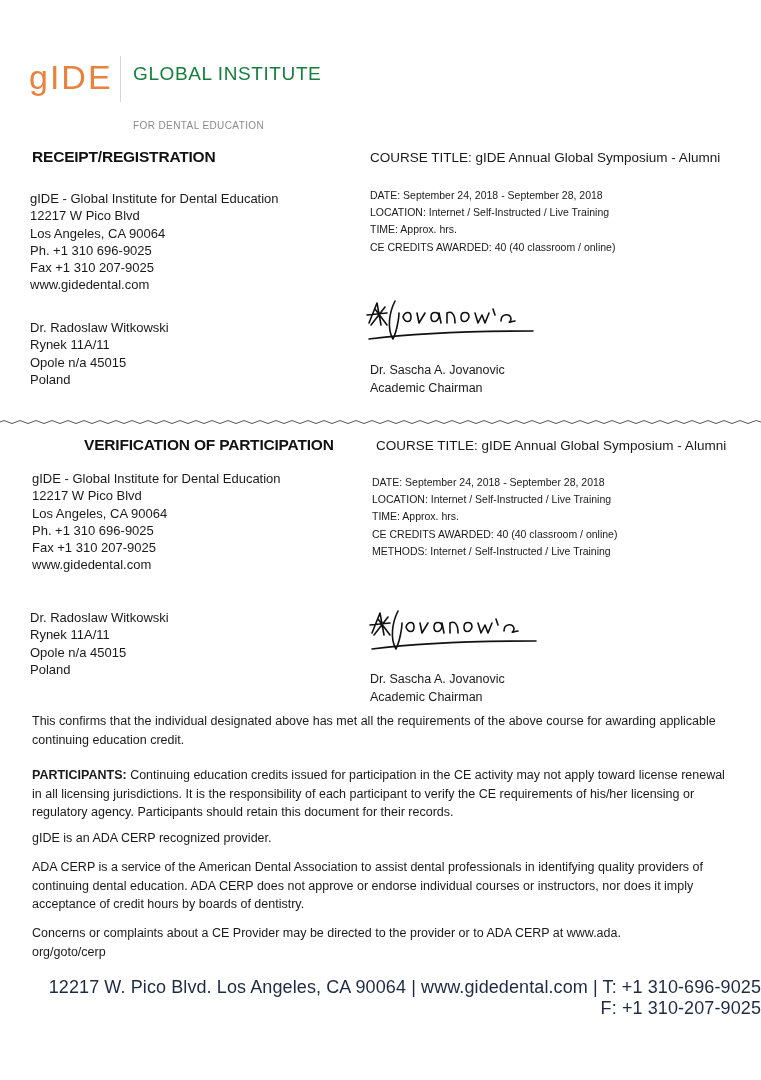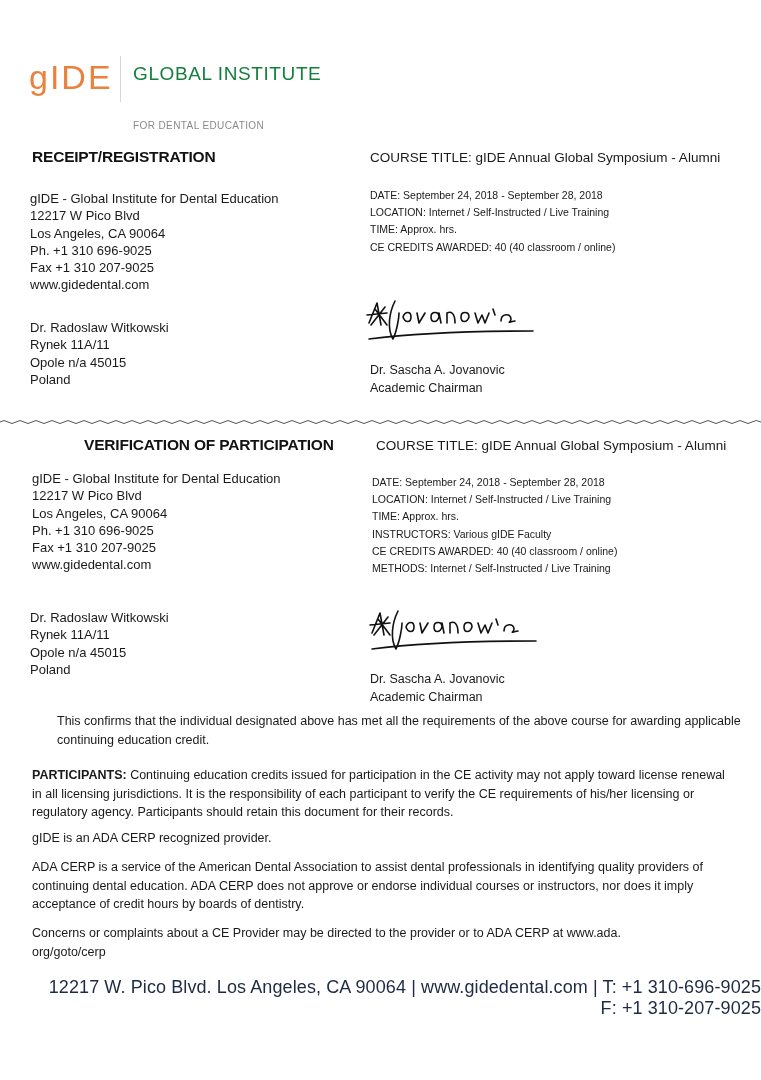--- a/index.html
+++ b/index.html
@@ -95,21 +95,20 @@
   <div>Los Angeles, CA 90064</div>
   <div>Ph. +1 310 696-9025</div>
   <div>Fax +1 310 207-9025</div>
   <div>www.gidedental.com</div>
 </div>
 
 <div class="abs details" style="left:372px; top:474px;">
   <div>DATE: September 24, 2018 - September 28, 2018</div>
   <div>LOCATION: Internet / Self-Instructed / Live Training</div>
   <div>TIME: Approx.  hrs.</div>
-  <div>INSTRUCTORS: Various gIDE Faculty</div>
   <div>CE CREDITS AWARDED: 40 (40 classroom /  online)</div>
   <div>METHODS:  Internet / Self-Instructed / Live Training</div>
 </div>
 
 <div class="abs addr" style="left:30px; top:609px;">
   <div>Dr. Radoslaw Witkowski</div>
   <div>Rynek 11A/11</div>
   <div>Opole n/a 45015</div>
   <div>Poland</div>
 </div>
@@ -127,21 +126,21 @@
     <path d="M128 14 L130 20"></path>
     <path d="M136 26 C136 18 146 18 146 24 C146 28 140 28 150 26"></path>
     <path d="M4 44 C50 38 110 36 168 36"></path>
   </g>
 </svg>
 <div class="abs sig-name" style="left:370px; top:670px;">
   <div>Dr. Sascha A. Jovanovic</div>
   <div>Academic Chairman</div>
 </div>
 
-<div class="abs para" style="top:712px;margin-left:25px;">This confirms that the individual designated above has met all the requirements of the above course for awarding applicable continuing education credit.</div>
+<div class="abs para" style="top:712px;">This confirms that the individual designated above has met all the requirements of the above course for awarding applicable continuing education credit.</div>
 <div class="abs para" style="top:766px;">
   <b>PARTICIPANTS:</b><span> Continuing education credits issued for participation in the CE activity may not apply toward license renewal in all licensing jurisdictions. It is the responsibility of each participant to verify the CE requirements of his/her licensing or regulatory agency. Participants should retain this document for their records.</span>
 </div>
 <div class="abs para" style="top:829px;">gIDE is an ADA CERP recognized provider.</div>
 <div class="abs para" style="top:858px;">ADA CERP is a service of the American Dental Association to assist dental professionals in identifying quality providers of continuing dental education. ADA CERP does not approve or endorse individual courses or instructors, nor does it imply acceptance of credit hours by boards of dentistry.</div>
 <div class="abs para" style="top:924px; width:650px;">Concerns or complaints about a CE Provider may be directed to the provider or to ADA CERP at www.ada. org/goto/cerp</div>
 
 <div class="abs footer">12217 W. Pico Blvd. Los Angeles, CA 90064 | www.gidedental.com | T: +1 310-696-9025 F: +1 310-207-9025</div>
 
 </body></html>

